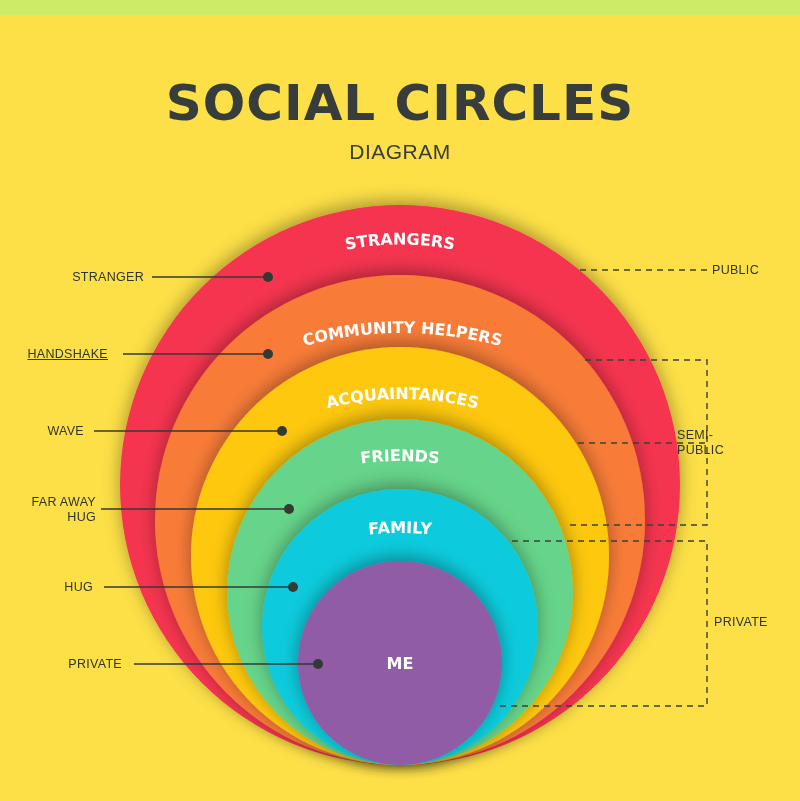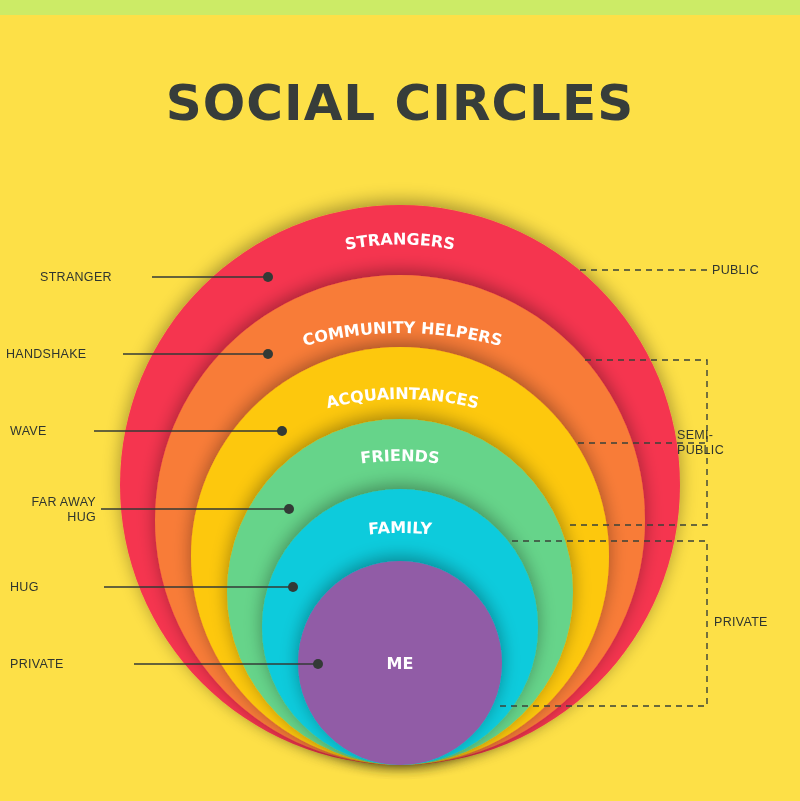--- a/index.html
+++ b/index.html
@@ -48,21 +48,21 @@
     svg.diagram {
       position: absolute;
       left: 0;
       top: 0;
     }
     .left-label {
       position: absolute;
       font-family: "Liberation Sans", sans-serif;
       font-size: 12.5px;
       color: #2F352F;
-      text-align: left;
+      text-align: right;
       line-height: 15px;
       letter-spacing: 0.3px;
     }
     .right-label {
       position: absolute;
       font-family: "Liberation Sans", sans-serif;
       font-size: 12.5px;
       color: #2F352F;
       line-height: 15px;
       letter-spacing: 0.3px;
@@ -72,20 +72,21 @@
       font-weight: bold;
       fill: #FFFFFF;
     }
   </style>
 </head>
 <body>
 
 <div class="canvas">
 
   <div class="title">SOCIAL CIRCLES</div>
+  <div class="subtitle">DIAGRAM</div>
 
   <svg class="diagram" width="800" height="801" viewBox="0 0 800 801">
     <defs>
       <filter id="shadow" x="-20%" y="-20%" width="140%" height="140%">
         <feGaussianBlur in="SourceAlpha" stdDeviation="9"></feGaussianBlur>
         <feOffset dx="0" dy="-4" result="offblur"></feOffset>
         <feComponentTransfer>
             <feFuncA type="linear" slope="0.35"></feFuncA>
           </feComponentTransfer>
         <feMerge>
@@ -141,21 +142,21 @@
 
     <g stroke="#3A4238" stroke-width="1.4" fill="none" stroke-dasharray="6,5">
       <line x1="580" y1="255" x2="708" y2="255"></line>
       <polyline points="585,345 707,345 707,510 565,510"></polyline>
       <line x1="578" y1="428" x2="707" y2="428"></line>
       <polyline points="512,526 707,526 707,691 495,691"></polyline>
     </g>
   </svg>
 
   <div class="left-label" style="left:40px; top:255px; width:104px;">STRANGER</div>
-  <div class="left-label" style="left:6px; top:332px; width:102px;">HANDSHAKE</div>
+  <div class="left-label" style="left:6px; top:332px; width:102px;text-decoration:underline;">HANDSHAKE</div>
   <div class="left-label" style="left:10px; top:409px; width:74px;">WAVE</div>
   <div class="left-label" style="left:10px; top:480px; width:86px; text-align:right;">
     <div>FAR AWAY</div>
     <div>HUG</div>
   </div>
   <div class="left-label" style="left:10px; top:565px; width:83px;">HUG</div>
   <div class="left-label" style="left:10px; top:642px; width:112px;">PRIVATE</div>
 
   <div class="right-label" style="left:712px; top:248px; width:60px;">PUBLIC</div>
   <div class="right-label" style="left:677px; top:413px; width:60px;">

